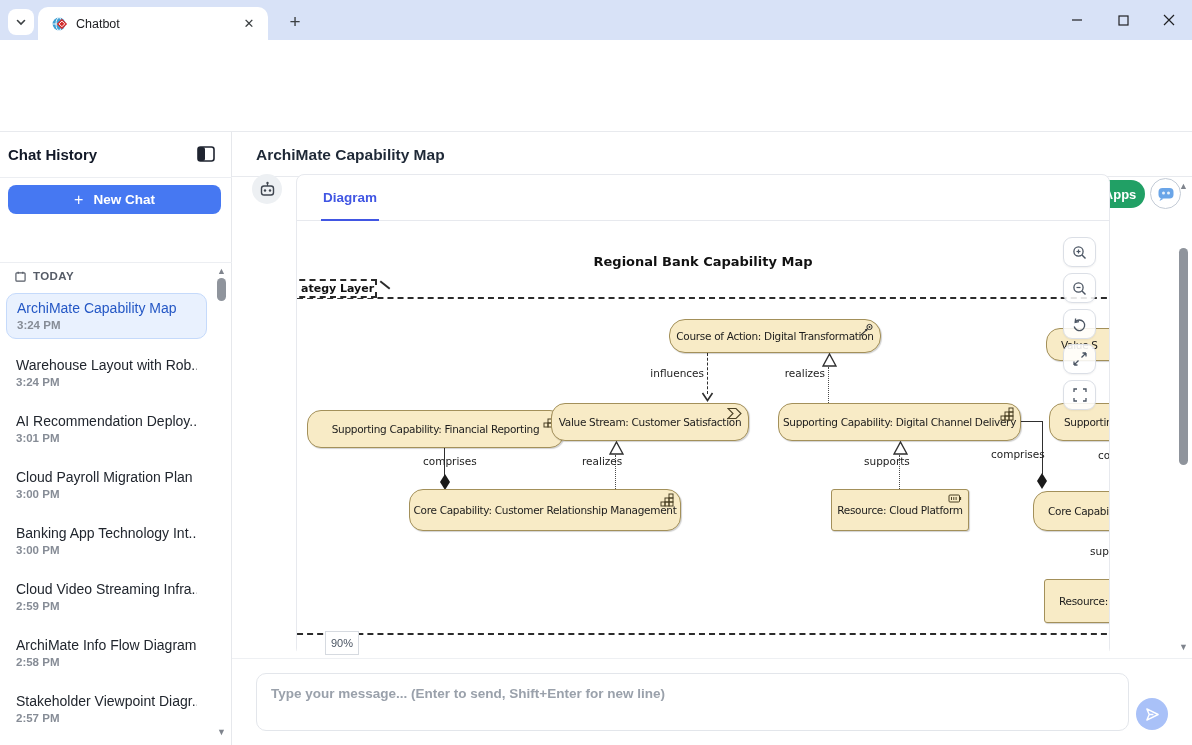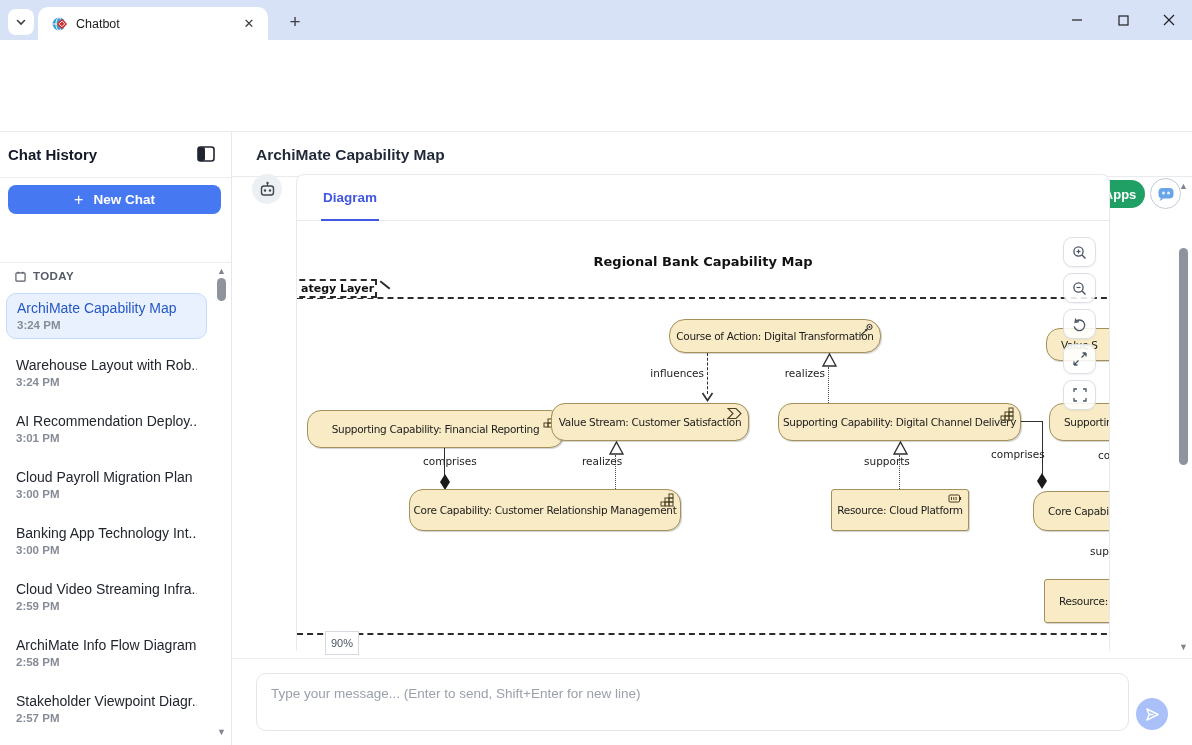--- a/index.html
+++ b/index.html
@@ -86,21 +86,21 @@
   .zctl { position:absolute; left:766px; width:33px; height:30px; background:rgba(255,255,255,0.88); border:1px solid #dbdfe6; border-radius:9px; display:flex; align-items:center; justify-content:center; color:#4b5563; z-index:5; box-shadow:0 1px 2px rgba(0,0,0,0.06); }
   .zoom-badge { position:absolute; left:28px; top:409px; width:34px; height:24px; background:#fff; border:1px solid #d6dae0; border-radius:0; font-size:11px; color:#4b5563; display:flex; align-items:center; justify-content:center; z-index:6; }
 
   
   .ch-scroll-up { position:absolute; left:1179px; top:181px; font-size:9px; color:#7f848d; }
   .ch-scroll-thumb { position:absolute; left:1179px; top:248px; width:9px; height:217px; background:#8f949c; border-radius:5px; }
   .ch-scroll-down { position:absolute; left:1179px; top:642px; font-size:9px; color:#7f848d; }
 
   
   .input-bar { position:absolute; left:232px; top:658px; width:960px; height:87px; background:#fff; border-top:1px solid #eef0f3; }
-  .msg-input { position:absolute; left:24px; top:14px; width:873px; height:58px; border:1px solid #e3e6eb; border-radius:10px; padding:12px 14px; font-size:13.5px; font-family:"Liberation Sans",sans-serif; color:#374151; resize:none; }
+  .msg-input { position:absolute; left:24px; top:14px; width:873px; height:58px; border:1px solid #e3e6eb; border-radius:10px; padding:12px 14px; font-size:13.5px; font-family:"Liberation Sans",sans-serif; color:#374151; resize:none;font-weight:bold; }
   .msg-input::placeholder { color:#9aa1ab; }
   .send-btn { position:absolute; left:904px; top:39px; width:32px; height:32px; border-radius:50%; background:#a9c1f8; border:none; display:flex; align-items:center; justify-content:center; }
 </style>
 </head>
 <body>
 
 <div class="screen">
 
   <div class="tabstrip">
     <div class="tab-chevron-btn">

